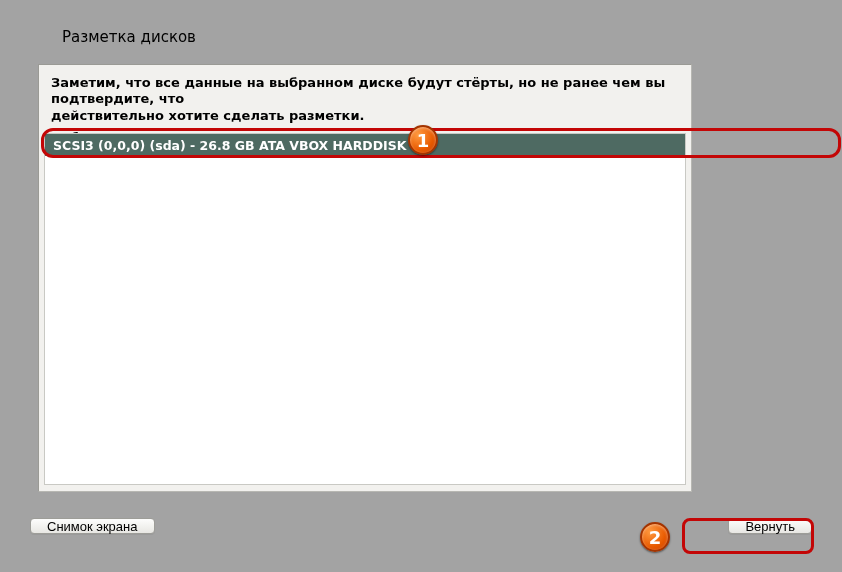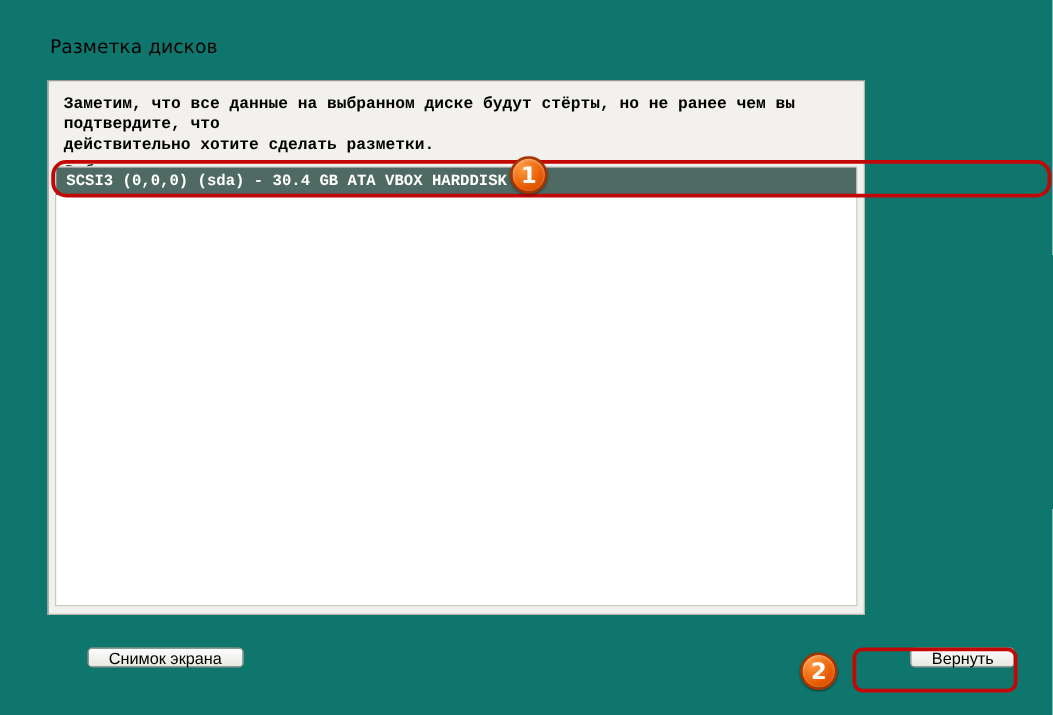--- a/index.html
+++ b/index.html
@@ -8,38 +8,38 @@
       font-size: 13px;
       background: #fff;
       width: 842px;
       height: 572px;
       overflow: hidden;
     }
     .window {
       position: relative;
       width: 842px;
       height: 572px;
-      background: #0f766e;
+      background: #a3a3a3;
+      padding-left: 22px;
     }
     .title {
       padding: 28px 0 8px 40px;
       font-size: 15px;
       color: #000;
     }
     .main-panel {
       position: absolute;
       left: 38px;
       top: 64px;
       width: 654px;
       height: 428px;
       background: #f2f1ee;
       border: 1px solid #b7b7b2;
       border-top-color: #9a9a95;
       border-left-color: #9a9a95;
-      font-family: Liberation Mono, monospace;
     }
     .warning {
       padding: 10px 12px 4px 12px;
       font-weight: bold;
       font-size: 13px;
       line-height: 1.25;
       color: #000;
     }
     .prompt {
       padding: 2px 12px 6px 12px;
@@ -116,21 +116,20 @@
       background: linear-gradient(#fdfdfc, #e8e7e3);
       border: 1px solid #9d9d98;
       border-radius: 4px;
       font-size: 13px;
       color: #000;
       cursor: pointer;
       display: inline-flex;
       align-items: center;
       justify-content: center;
       box-shadow: 0 1px 0 rgba(0,0,0,0.05);
-      margin-left: 40px;
     }
     .btn-screenshot { position: absolute; left: 0; }
     .right-buttons { position: absolute; right: 0; display: flex; gap: 2px; align-items: center; }
     .continue-highlight {
       position: absolute;
       right: 28px;
       bottom: 18px;
       width: 132px;
       height: 36px;
       border: 3px solid #c30606;
@@ -148,21 +147,21 @@
 
   <div class="main-panel">
     <div class="warning">
       <span>Заметим, что все данные на выбранном диске будут стёрты, но не ранее чем вы подтвердите, что</span><br>
       <span>действительно хотите сделать разметки.</span>
     </div>
     <div class="prompt">Выберите диск для разметки:</div>
 
     <div class="list-wrap">
       <div class="disk-row">
-        <span>SCSI3 (0,0,0) (sda) - 30.4 GB ATA VBOX HARDDISK</span>
+        <span>SCSI3 (0,0,0) (sda) - 26.8 GB ATA VBOX HARDDISK</span>
       </div>
     </div>
   </div>
 
   <div class="disk-highlight disk-highlight-abs"></div>
   <div class="marker marker-1">1</div>
 
   <div class="button-bar">
     <button class="btn btn-screenshot">Снимок экрана</button>
     <div class="right-buttons">

